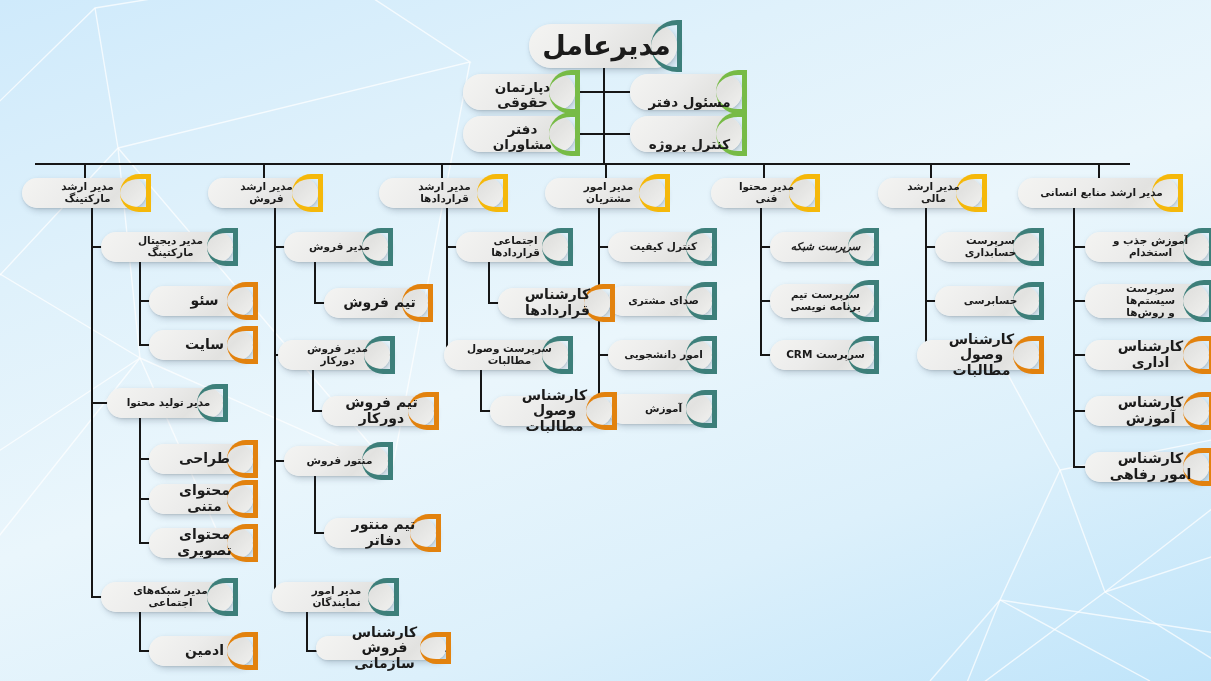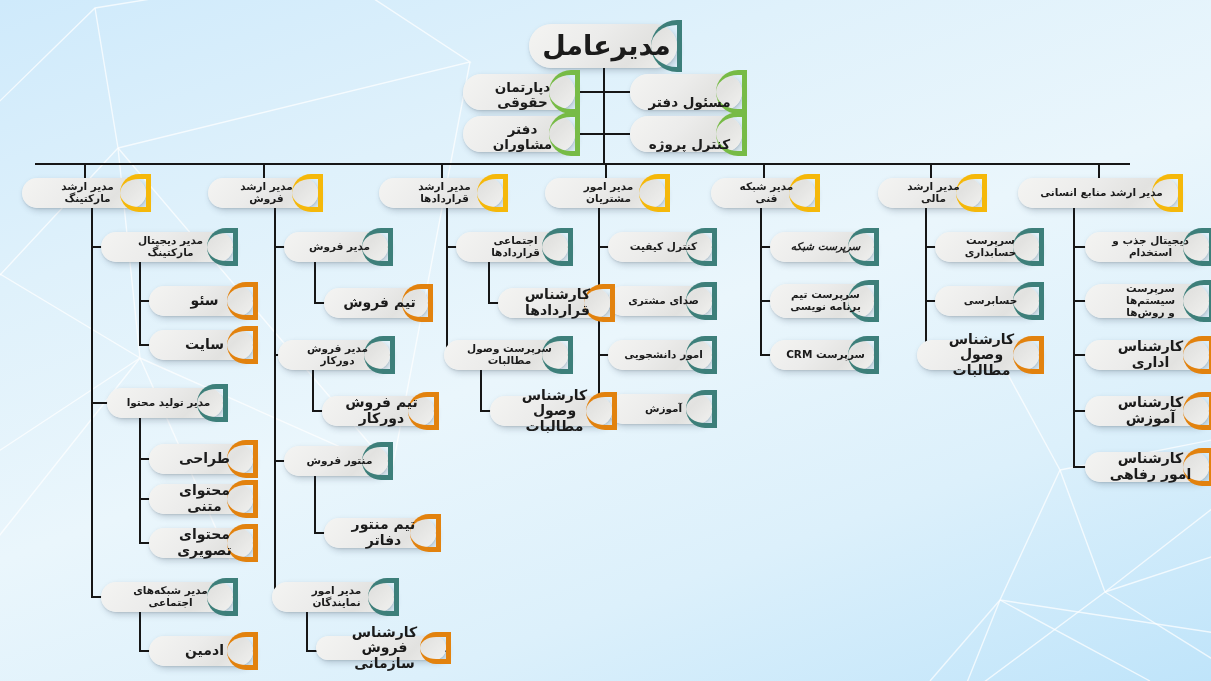--- a/index.html
+++ b/index.html
@@ -202,21 +202,21 @@
       <div class="node lv-staff" style="left: 630px; top: 116px; width: 112px; height: 36px;">
         <span class="label">کنترل پروژه</span>
       </div>
       <div class="node lv-staff" style="left: 463px; top: 116px; width: 112px; height: 36px;">
         <span class="label">دفتر مشاوران</span>
       </div>
       <div class="node lv-chief" style="left: 1018px; top: 178px; width: 160px; height: 30px;">
         <span class="label">مدیر ارشد منابع انسانی</span>
       </div>
       <div class="node lv-manager" style="left: 1085px; top: 232px; width: 124px; height: 30px;">
-        <span class="label">دیجیتال جذب و استخدام</span>
+        <span class="label">آموزش جذب و استخدام</span>
       </div>
       <div class="node lv-manager" style="left: 1085px; top: 284px; width: 124px; height: 34px;">
         <span class="label">سرپرست سیستم‌ها
 و روش‌ها</span>
       </div>
       <div class="node lv-leaf" style="left: 1085px; top: 340px; width: 124px; height: 30px;">
         <span class="label">کارشناس اداری</span>
       </div>
       <div class="node lv-leaf" style="left: 1085px; top: 396px; width: 124px; height: 30px;">
         <span class="label">کارشناس آموزش</span>
@@ -230,21 +230,21 @@
       <div class="node lv-manager" style="left: 935px; top: 232px; width: 104px; height: 30px;">
         <span class="label">سرپرست حسابداری</span>
       </div>
       <div class="node lv-manager" style="left: 935px; top: 286px; width: 104px; height: 30px;">
         <span class="label">حسابرسی</span>
       </div>
       <div class="node lv-leaf" style="left: 917px; top: 340px; width: 122px; height: 30px;">
         <span class="label">کارشناس وصول مطالبات</span>
       </div>
       <div class="node lv-chief" style="left: 711px; top: 178px; width: 104px; height: 30px;">
-        <span class="label">مدیر شبکه فنی</span>
+        <span class="label">مدیر محتوا فنی</span>
       </div>
       <div class="node lv-manager" style="left: 770px; top: 232px; width: 104px; height: 30px; font-style: italic;">
         <span class="label">سرپرست شبکه</span>
       </div>
       <div class="node lv-manager" style="left: 770px; top: 284px; width: 104px; height: 34px;">
         <span class="label">سرپرست تیم
 برنامه نویسی</span>
       </div>
       <div class="node lv-manager" style="left: 770px; top: 340px; width: 104px; height: 30px;">
         <span class="label">سرپرست CRM</span>

